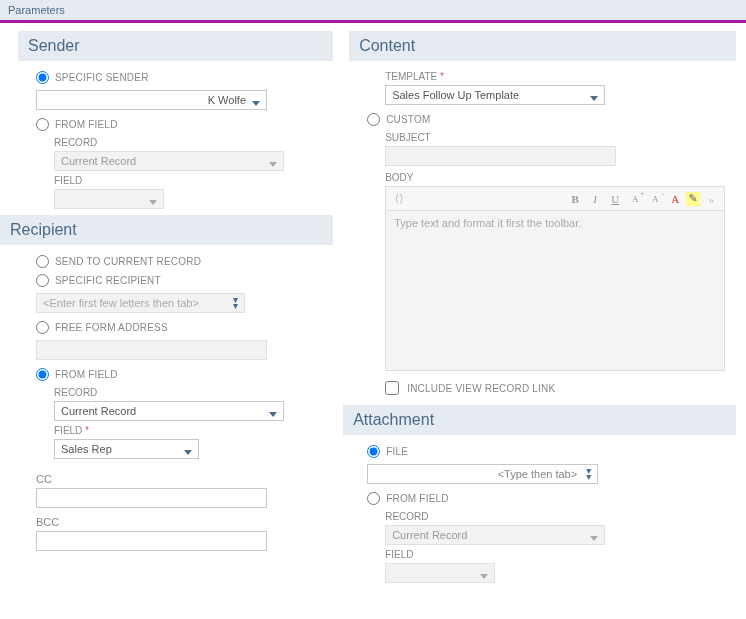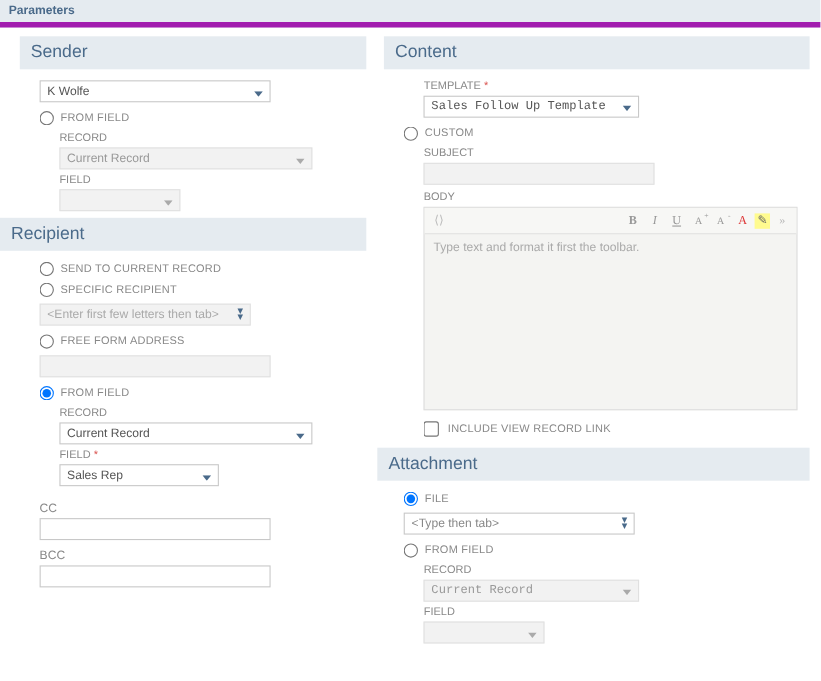--- a/index.html
+++ b/index.html
@@ -6,24 +6,24 @@
 body {
   font-family: Arial, Helvetica, sans-serif;
   font-size: 11px;
   color: #555;
   background: #fff;
   width: 746px;
 }
 .page-header {
   background: #e5ebf0;
   color: #4a6a8a;
-  font-weight: bold;
+  font-weight: normal;
   font-size: 11px;
   padding: 4px 8px;
-  border-bottom: 5px solid #a21caf;
+  border-bottom: 3px solid #a21caf;
 }
 .columns {
   display: flex;
   gap: 0;
 }
 .col {
   flex: 1;
   padding: 8px 10px 10px 18px;
 }
 .col-left { flex: 0 0 46%; }
@@ -98,26 +98,26 @@
   outline: none;
   background: transparent;
   width: 100%;
   height: 100%;
   font-size: 11px;
   color: #555;
 }
 .text-input { padding: 0; }
 .text-input input { padding: 0 6px; }
 
-.w-210 { width: 210px; }
-.w-240 { width: 192px; }
+.w-210 { width: 231px; justify-content: flex-end; }
+.w-240 { width: 209px; }
 .w-130 { width: 145px; }
 .w-110 { width: 110px; }
 .w-230 { width: 230px; }
-.w-220 { width: 196px; font-family: Liberation Mono, monospace; }
+.w-220 { width: 220px; }
 
 .rte-wrap {
   border: 1px solid #ddd;
   background: #f4f4f2;
   width: 340px;
   height: 185px;
   position: relative;
 }
 .rte-toolbar {
   height: 24px;
@@ -174,20 +174,24 @@
 <body>
 
 <div class="page-header">Parameters</div>
 
 <div class="columns">
 
   <div class="col col-left">
 
     <div class="section-header">Sender</div>
     <div class="section-body">
+      <div class="radio-row">
+        <input type="radio" name="sender" checked="" style="">
+        <span class="radio-label">SPECIFIC SENDER</span>
+      </div>
       <div class="select w-210" style="margin-left:0; margin-bottom:8px;">
         <span>K Wolfe</span>
         <span class="caret"><svg class="caret-svg" viewBox="0 0 8 5">
               <path d="M0 0 L8 0 L4 5 Z" fill="currentColor"></path>
             </svg></span>
       </div>
       <div class="radio-row">
         <input type="radio" name="sender" style="">
         <span class="radio-label">FROM FIELD</span>
       </div>

